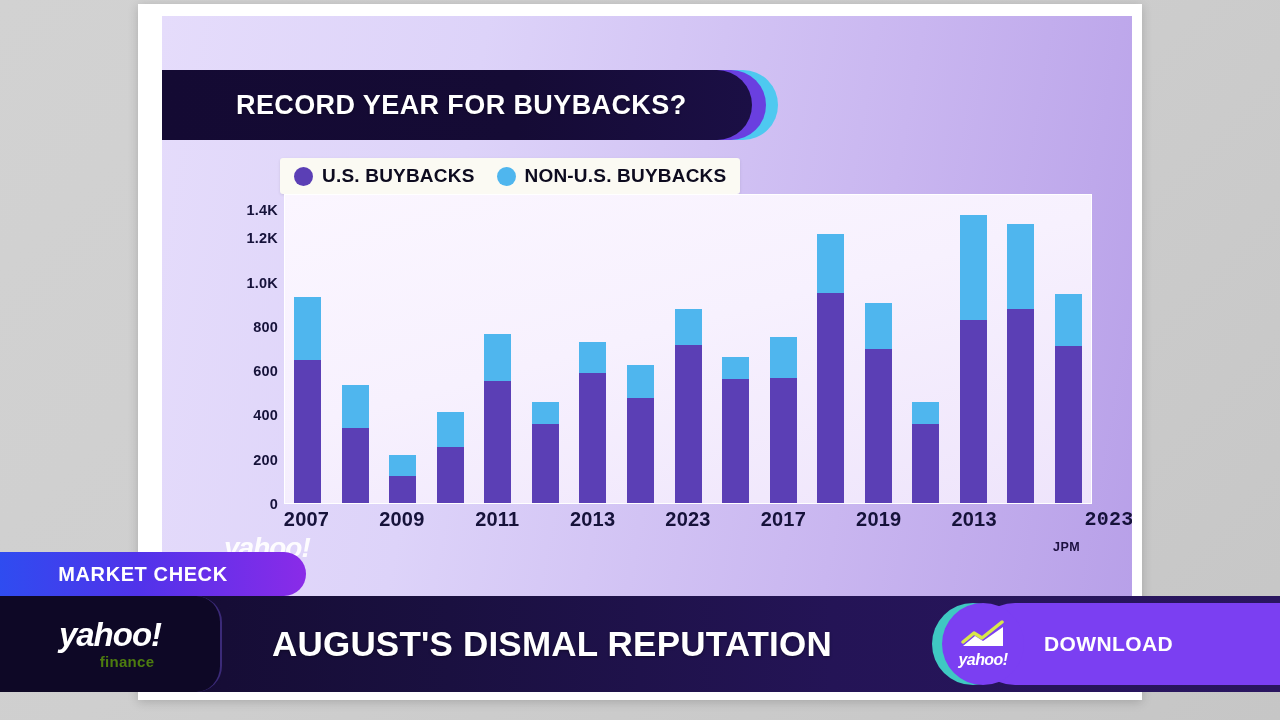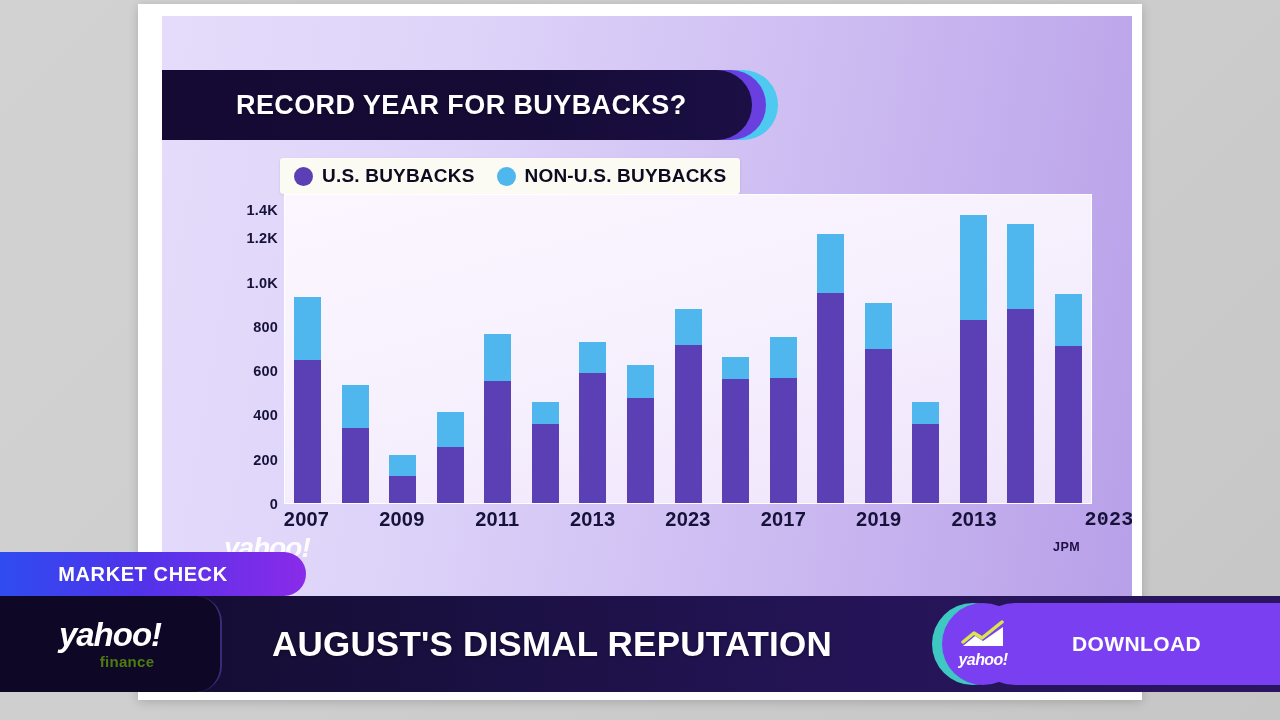--- a/index.html
+++ b/index.html
@@ -203,21 +203,20 @@
   }
   #cta-chart-icon { width: 46px; height: 28px; display: block; }
   #cta-badge-word {
     color: #ffffff; font-size: 16px; font-weight: 700;
     letter-spacing: -0.6px; font-style: italic; margin-top: 3px;
   }
   #cta-text {
     position: absolute; left: 116px; top: 0; height: 86px;
     display: flex; flex-direction: column; justify-content: center;
     z-index: 2;
-    margin-left: 28px;
   }
   .cta-line {
     color: #ffffff; font-size: 21px; font-weight: 700;
     letter-spacing: 0.4px; line-height: 1.16; white-space: nowrap;
   }
 </style>
 </head>
 <body>
 
 <div id="slide-frame">

